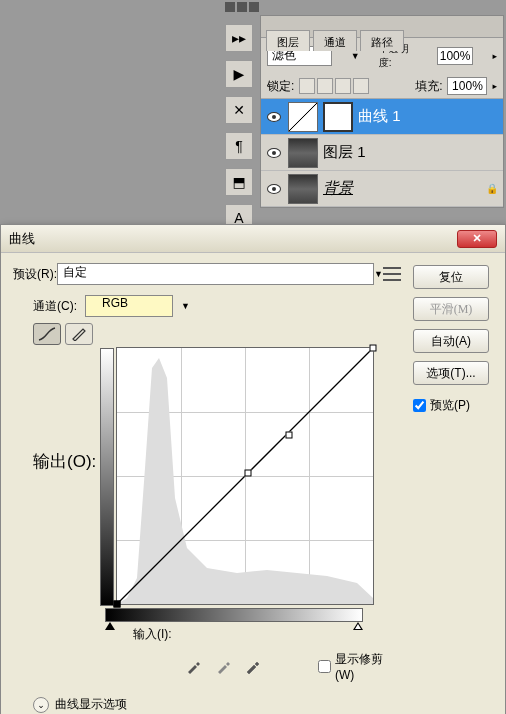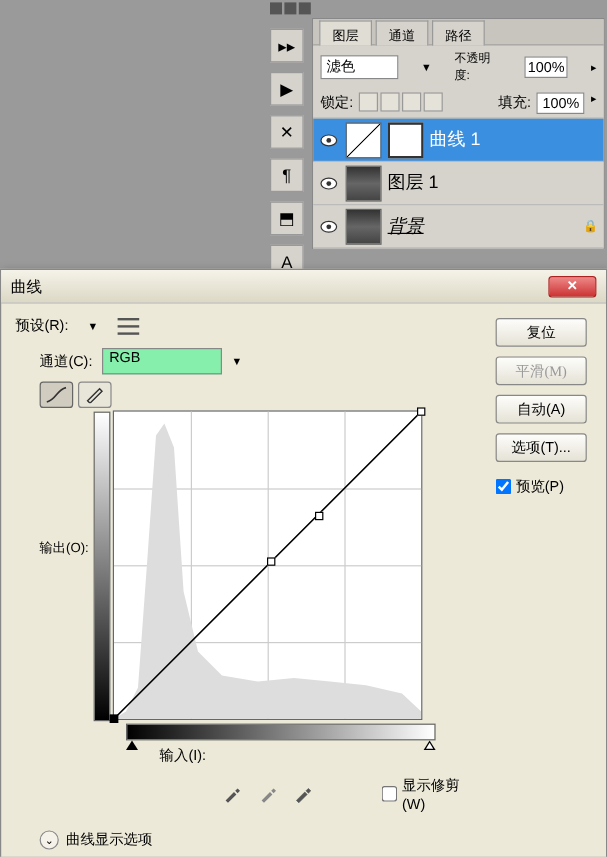--- a/index.html
+++ b/index.html
@@ -8,29 +8,29 @@
 
 .top-toolbar { position: absolute; top: 2px; left: 225px; height: 12px; display: flex; gap: 2px; }
 .top-toolbar-btn { width: 10px; height: 10px; background: #555; }
 
 
 .panels { position: absolute; top: 15px; left: 225px; width: 280px; background: #d6d3cc; border: 1px solid #888; }
 .tool-column { position: absolute; top: 24px; left: 225px; width: 30px; display: flex; flex-direction: column; gap: 8px; }
 .tool-icon { width: 28px; height: 28px; background: #d6d3cc; border: 1px solid #999; display: flex; align-items: center; justify-content: center; font-size: 14px; }
 
 .panel-tabs { display: flex; background: #c8c5be; border-bottom: 1px solid #999; height: 22px; padding-left: 5px; }
-.panel-tab { padding: 4px 10px; background: #d6d3cc; border: 1px solid #999; border-bottom: none; margin-right: 3px; font-size: 11px; position: relative; top: 1px; }
+.panel-tab { padding: 4px 10px; background: #d6d3cc; border: 1px solid #999; border-bottom: none; margin-right: 3px; font-size: 11px; position: relative; top: 14px; }
 .panel-tab.active { background: #e0ddd5; }
 
 .layer-controls { padding: 4px 6px; display: flex; align-items: center; gap: 19px; background: #d6d3cc; justify-content: space-between; }
 .blend-select { width: 70px; height: 20px; background: #fff; border: 1px solid #888; padding: 0 4px; }
 .opacity-label { font-size: 10px; }
 .opacity-val { width: 40px; height: 18px; background: #fff; border: 1px solid #888; text-align: center; display: inline-flex; align-items: center; justify-content: center; }
 
-.lock-row { padding: 3px 6px; display: flex; align-items: flex-start; gap: 5px; background: #d6d3cc; border-bottom: 1px solid #aaa; }
+.lock-row { padding: 3px 6px; display: flex; align-items: center; gap: 5px; background: #d6d3cc; border-bottom: 1px solid #aaa; }
 .lock-icons { display: flex; gap: 2px; }
 .lock-icon { width: 16px; height: 16px; border: 1px solid #999; background: #e5e2da; }
 
 .layer-list { background: #d6d3cc; }
 .layer-row { display: flex; align-items: center; height: 36px; border-bottom: 1px solid #bbb; padding: 2px 4px; gap: 5px; }
 .layer-row.selected { background: #3b8fe0; color: #fff; }
 .eye-cell { width: 18px; height: 18px; display: flex; align-items: center; justify-content: center; }
 .eye { width: 14px; height: 10px; border: 1px solid #333; border-radius: 50%; position: relative; background: #fff; }
 .eye::after { content: ""; position: absolute; width: 4px; height: 4px; background: #333; border-radius: 50%; top: 2px; left: 4px; }
 .layer-thumb { width: 30px; height: 30px; background: #fff; border: 1px solid #666; display: flex; align-items: center; justify-content: center; }
@@ -44,27 +44,27 @@
 
 .dialog { position: absolute; top: 224px; left: 0; width: 506px; background: #ece9d8; border: 1px solid #888; box-shadow: 2px 3px 8px rgba(0,0,0,0.4); }
 .titlebar { height: 28px; background: linear-gradient(#f5f3e9, #dcd8c5); display: flex; align-items: center; padding: 0 8px; border-bottom: 1px solid #bbb; position: relative; }
 .titlebar-title { flex: 1; font-size: 13px; }
 .close-btn { width: 40px; height: 18px; background: linear-gradient(#e88, #c33); border: 1px solid #a22; border-radius: 3px; color: #fff; display: flex; align-items: center; justify-content: center; font-size: 11px; font-weight: bold; }
 
 .dialog-body { display: flex; padding: 10px 12px; gap: 12px; }
 .dialog-left { flex: 1; }
 .dialog-right { width: 80px; display: flex; flex-direction: column; gap: 8px; padding-top: 2px; }
 
-.preset-row { display: flex; align-items: center; gap: 16px; margin-bottom: 10px; }
+.preset-row { display: flex; align-items: center; gap: 0; margin-bottom: 10px; }
 .preset-select { flex: 1; height: 22px; background: #fff; border: 1px solid #888; padding: 0 5px; }
 .menu-icon { width: 18px; height: 14px; display: flex; flex-direction: column; justify-content: space-between; }
 .menu-icon span { height: 2px; background: #555; }
 
 .channel-row { display: flex; align-items: center; gap: 8px; margin-bottom: 6px; padding-left: 20px; }
-.channel-select { width: 100px; height: 22px; background: #86efac; border: 1px solid #888; padding: 0 5px; }
+.channel-select { width: 88px; height: 22px; background: #fef9c3; border: 1px solid #888; padding: 0 16px; }
 
 .curve-tools-row { display: flex; gap: 4px; margin-bottom: 2px; padding-left: 20px; }
 .curve-tool { width: 28px; height: 22px; border: 1px solid #888; background: #e8e5d9; border-radius: 3px; display: flex; align-items: center; justify-content: center; }
 .curve-tool.active { background: #d0cdc0; border-color: #666; }
 .curve-tool svg { display: block; }
 
 .curve-area { display: flex; padding-left: 20px; }
 .y-gradient { width: 14px; height: 258px; background: linear-gradient(to top, #000, #fff); border: 1px solid #666; margin-right: 2px; margin-top: 1px; }
 .curve-box { width: 258px; height: 258px; background: #fff; border: 1px solid #666; position: relative; }
 .grid-line { position: absolute; background: #ccc; }
@@ -168,20 +168,21 @@
 
 <div class="dialog">
   <div class="titlebar">
     <span class="titlebar-title">曲线</span>
     <div class="close-btn">✕</div>
   </div>
   <div class="dialog-body">
     <div class="dialog-left">
       <div class="preset-row">
         <span>预设(R):</span>
+        <div class="preset-select">自定</div>
         <span style="font-size:9px">▼</span>
         <div class="menu-icon">
             <span></span>
             <span></span>
             <span></span>
           </div>
       </div>
       <div class="channel-row">
         <span>通道(C):</span>
         <div class="channel-select">RGB</div>
@@ -195,21 +196,21 @@
         </div>
         <div class="curve-tool">
           <svg width="16" height="14" viewBox="0 0 16 14">
               <path d="M2 12 L12 2 L14 4 L4 14 Z" fill="none" stroke="#333" stroke-width="1.2"></path>
             </svg>
         </div>
       </div>
 
       <div class="curve-area">
         <div style="display:flex; flex-direction:column; justify-content:center; margin-right:4px;">
-          <span style="writing-mode:horizontal-tb; font-size:11px; margin-bottom:30px">输出(O):</span>
+          <span style="writing-mode:horizontal-tb; font-size:17px; margin-bottom:30px">输出(O):</span>
         </div>
         <div class="y-gradient"></div>
         <div class="curve-box">
           <div class="grid-line grid-v" style="left:25%"></div>
           <div class="grid-line grid-v" style="left:50%"></div>
           <div class="grid-line grid-v" style="left:75%"></div>
           <div class="grid-line grid-h" style="top:25%"></div>
           <div class="grid-line grid-h" style="top:50%"></div>
           <div class="grid-line grid-h" style="top:75%"></div>
           <svg class="histogram" viewBox="0 0 256 256" preserveAspectRatio="none">

